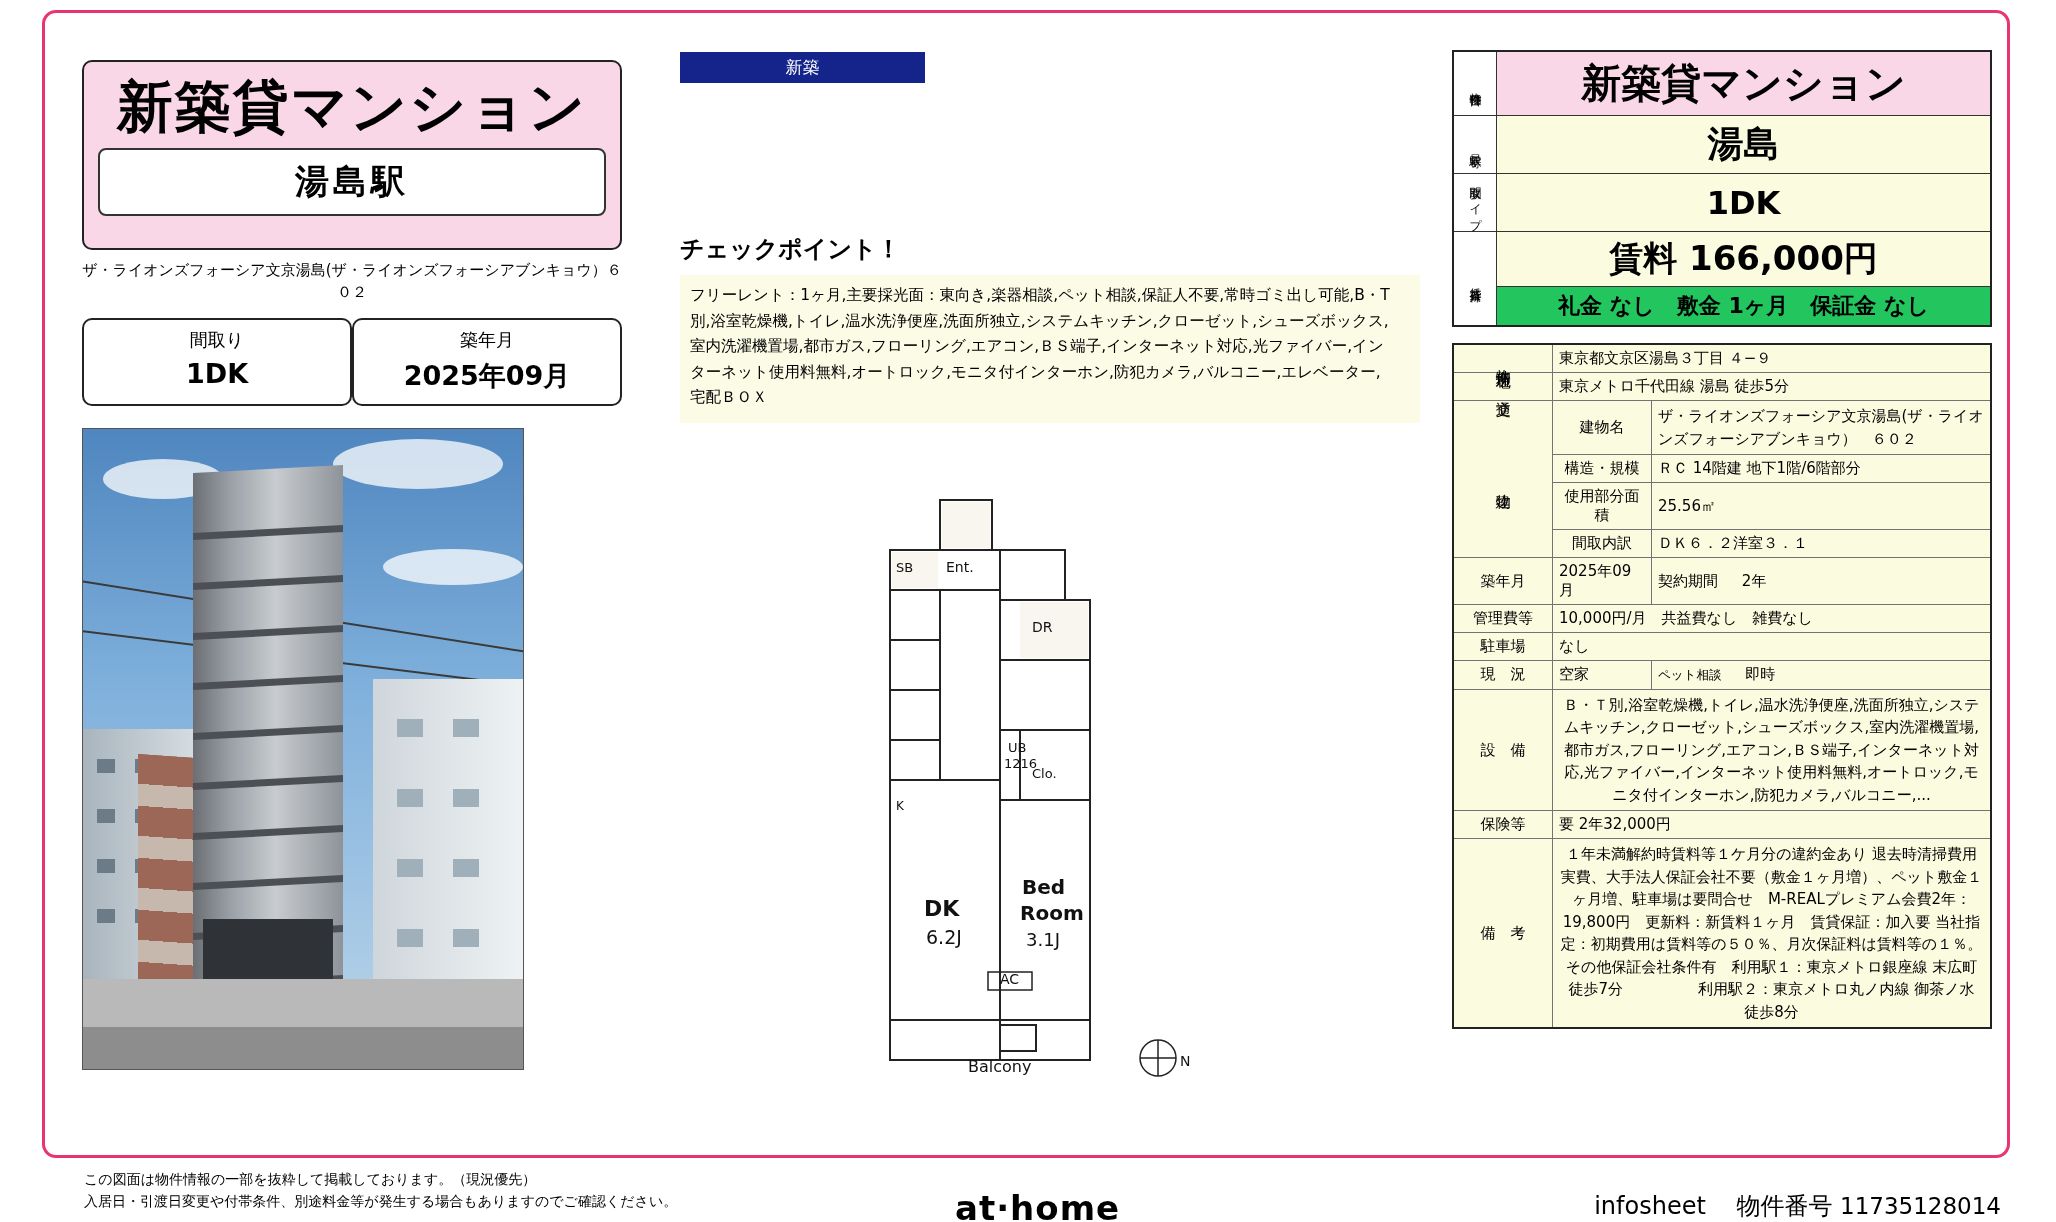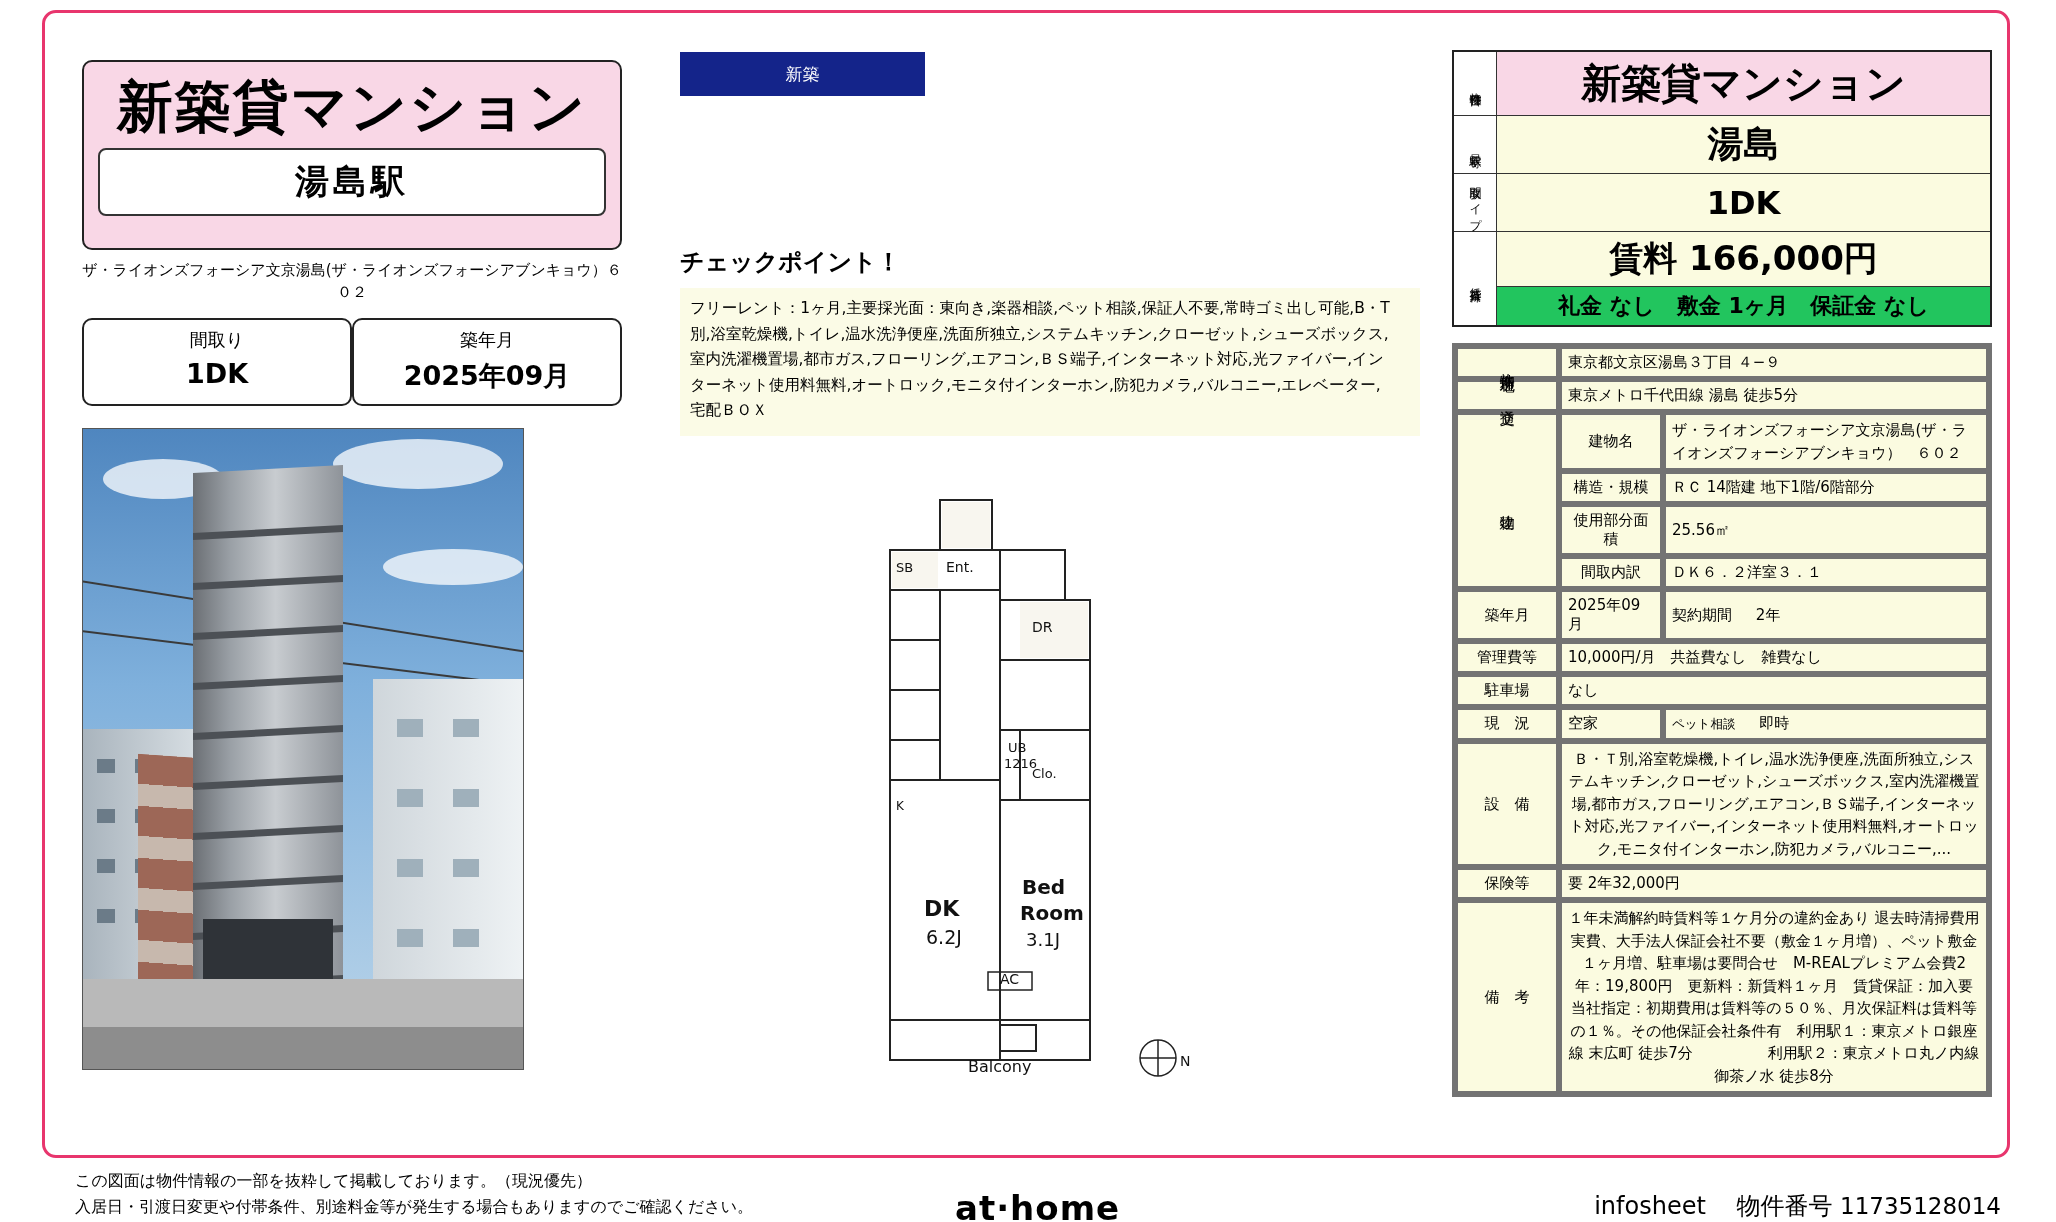--- a/index.html
+++ b/index.html
@@ -81,21 +81,21 @@
     background:linear-gradient(90deg,#cfd6db,#eef2f4);
   }
   .rightbldg .w{position:absolute;width:26px;height:18px;background:#9fb0bb;}
   .ground{position:absolute;left:0;right:0;bottom:0;height:90px;background:#b9b9b9;}
   .road{position:absolute;left:0;right:0;bottom:0;height:42px;background:#8d8d8d;}
   .entrance{position:absolute;left:120px;bottom:80px;width:130px;height:70px;background:#2f3338;}
   .wire{position:absolute;height:2px;background:#3a3a3a;transform-origin:left center;}
   
   .center-col{position:absolute;left:680px;top:52px;width:740px;}
   .new-badge{
-    width:245px;height:44px;background:#14248a;color:#fff;
+    width:245px;height:31px;background:#14248a;color:#fff;
     font-size:17px;display:flex;align-items:center;justify-content:center;
     font-family:"DejaVu Sans",sans-serif;
   }
   .check-title{
     margin-top:150px;font-size:24px;font-weight:bold;
     font-family:"DejaVu Sans",sans-serif;
   }
   .check-body-wrap{
     margin-top:10px;width:740px;background:#fbfbe6;padding:8px 20px 12px 4px;
     box-sizing:border-box;
@@ -118,30 +118,30 @@
     width:30px;text-align:center;font-size:12px;line-height:1.1;
     background:#fff;
   }
   .vlabel span{writing-mode:vertical-rl;display:inline-block;letter-spacing:1px;}
   .r-title{background:#f9d7e6;text-align:center;font-size:40px;font-weight:bold;padding:8px 0;}
   .r-station{background:#fbfbe0;text-align:center;font-size:36px;font-weight:bold;padding:6px 0;}
   .r-madori{background:#fbfbe0;text-align:center;font-size:32px;font-weight:bold;padding:4px 0;}
   .r-rent{background:#fbfbe0;text-align:center;font-size:34px;font-weight:bold;padding:6px 0;}
   .r-cond{background:#22c55e;text-align:center;font-size:22px;font-weight:bold;padding:7px 0;}
   .tbl2{width:540px;border:2px solid #222;margin-top:16px;background:#fbfbe0;}
-  .tbl2 td{border:6px solid #737373;padding:4px 6px;font-size:15px;font-family:"DejaVu Sans",sans-serif;vertical-align:middle;margin-left:14px;}
+  .tbl2 td{border:1px solid #737373;padding:4px 6px;font-size:15px;font-family:"DejaVu Sans",sans-serif;vertical-align:middle;margin-left:14px;}
   .lab{width:34px;text-align:center;font-size:12px;line-height:1.1;}
   .lab span{writing-mode:vertical-rl;display:inline-block;letter-spacing:1px;}
   .lab-h{width:86px;text-align:center;font-size:13px;}
   .big16{font-size:19px;}
   .small13{font-size:13px;line-height:1.5;text-align:center;}
   .small12{font-size:12.5px;line-height:1.5;}
   
   .footer-note{
-    position:absolute;left:75px;top:1168px;font-size:16px;line-height:1.6;
+    position:absolute;left:84px;top:1168px;font-size:14px;line-height:1.6;
     font-family:"DejaVu Sans",sans-serif;
   }
   .athome{
     position:absolute;left:955px;top:1188px;font-size:34px;font-weight:bold;
     letter-spacing:1px;font-family:"DejaVu Sans",sans-serif;
   }
   .infosheet{
     position:absolute;right:55px;top:1190px;font-size:24px;
     font-family:"DejaVu Sans",sans-serif;white-space:nowrap;
   }

